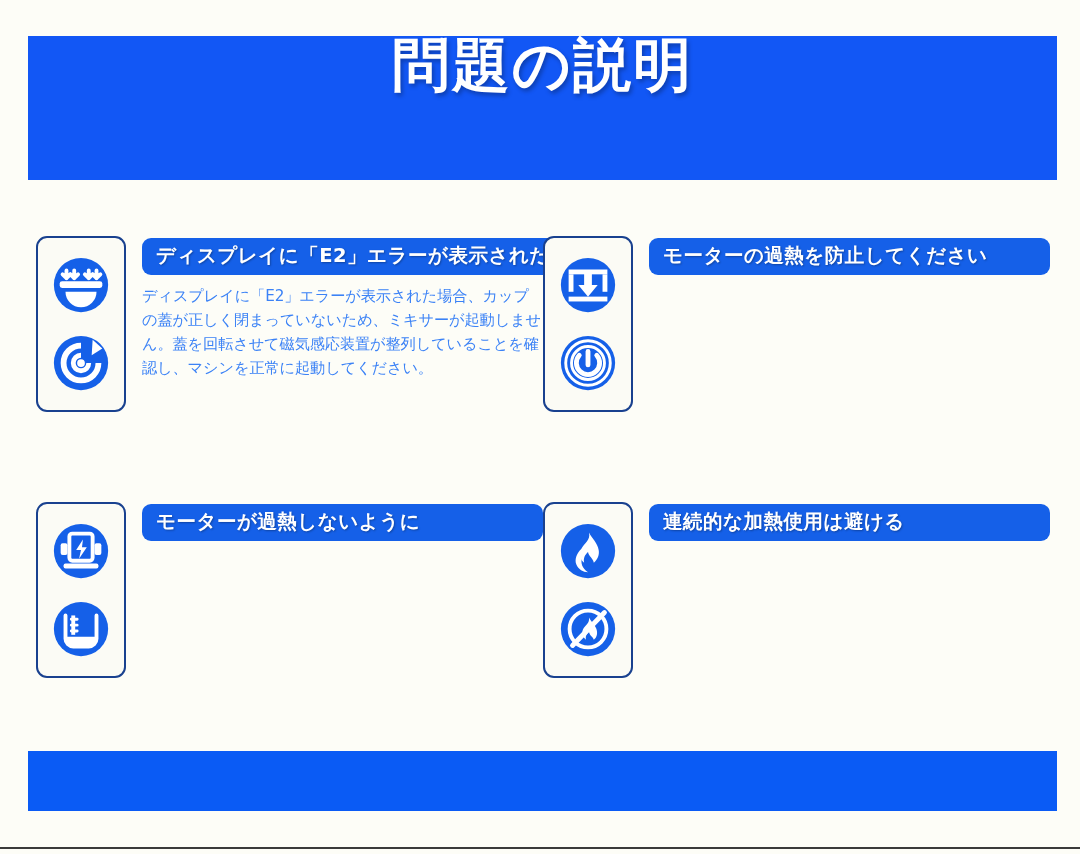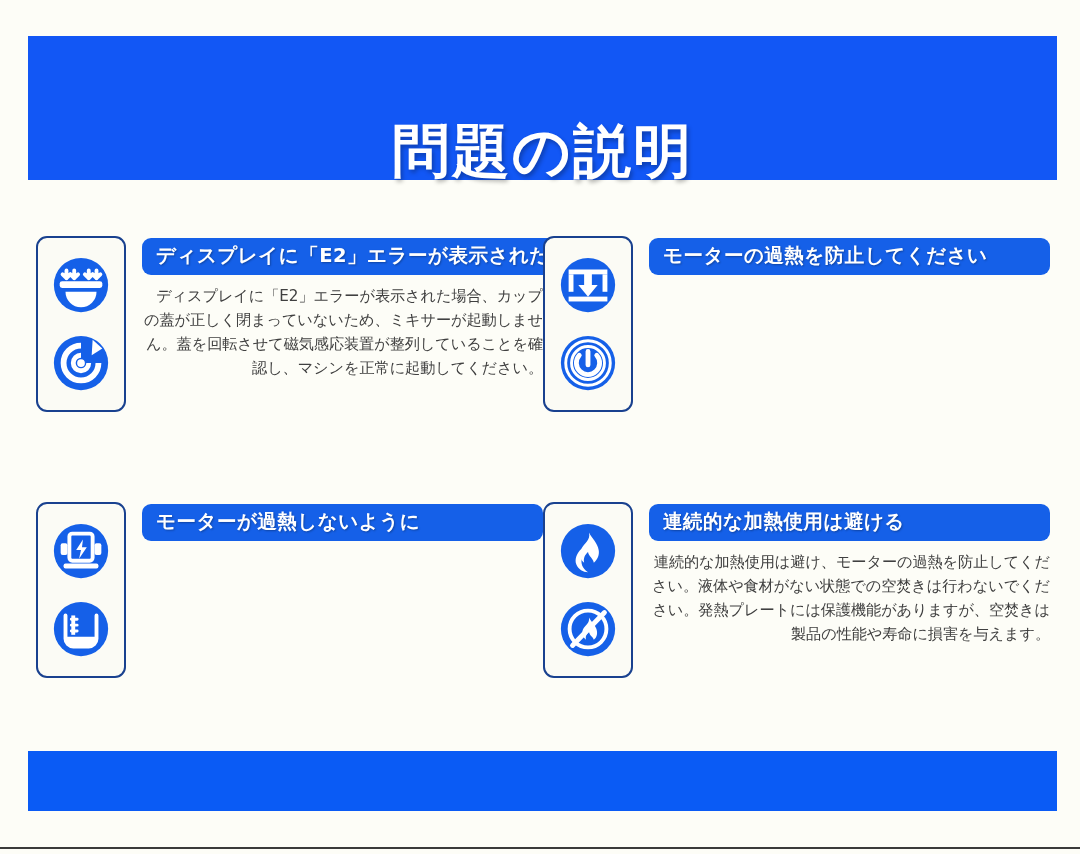--- a/index.html
+++ b/index.html
@@ -17,21 +17,21 @@
 
   
   .header-bar {
     position: absolute;
     left: 28px;
     top: 36px;
     width: 1029px;
     height: 144px;
     background: #1257f5;
     display: flex;
-    align-items: flex-end;
+    align-items: flex-start;
     justify-content: center;
     box-sizing: border-box;
   }
   .header-title {
     color: #ffffff;
     font-size: 58px;
     font-weight: 700;
     letter-spacing: 2px;
     text-shadow: 2px 3px 4px rgba(0,0,0,0.28);
     line-height: 1;
@@ -96,26 +96,26 @@
     font-family: "DejaVu Sans", "Liberation Sans", sans-serif;
     white-space: nowrap;
     line-height: 1.05;
   }
   .card-title.wide {
     display: block;
     white-space: normal;
   }
   .card-text {
     margin-top: 10px;
-    color: #404040;
+    color: #3b82f6;
     font-size: 15.2px;
     line-height: 1.56;
     letter-spacing: -0.1px;
     font-family: "DejaVu Sans", "Liberation Sans", sans-serif;
-    text-align: right;
+    text-align: left;
   }
 
   
   .footer-bar {
     position: absolute;
     left: 28px;
     top: 751px;
     width: 1029px;
     height: 60px;
     background: #0a5bf5;
@@ -219,20 +219,19 @@
       </svg>
       <svg class="icon-badge" viewBox="0 0 64 64">
         <circle cx="32" cy="32" r="28" fill="#1560e8"></circle>
         <circle cx="32" cy="32" r="19" stroke="#ffffff" stroke-width="4" fill="none"></circle>
         <path d="M33 20 c1 6 -4 8 -6 12 c-2 4 0 9 3 11 c-1 -4 1 -6 3 -8 c1 4 4 5 5 8 c3 -2 4 -6 3 -10 c-1 -5 -6 -9 -8 -13 z" fill="#ffffff"></path>
         <path d="M16 49 L49 15" stroke="#ffffff" stroke-width="5" stroke-linecap="round"></path>
       </svg>
     </div>
     <div class="card-body">
       <div class="card-title wide">連続的な加熱使用は避ける</div>
-      <div class="card-text">連続的な加熱使用は避け、モーターの過熱を防止してください。液体や食材がない状態での空焚きは行わないでください。発熱プレートには保護機能がありますが、空焚きは製品の性能や寿命に損害を与えます。</div>
     </div>
   </div>
 
 </div>
 
 <div class="footer-bar"></div>
 <div class="bottom-rule"></div>
 
 </body></html>

